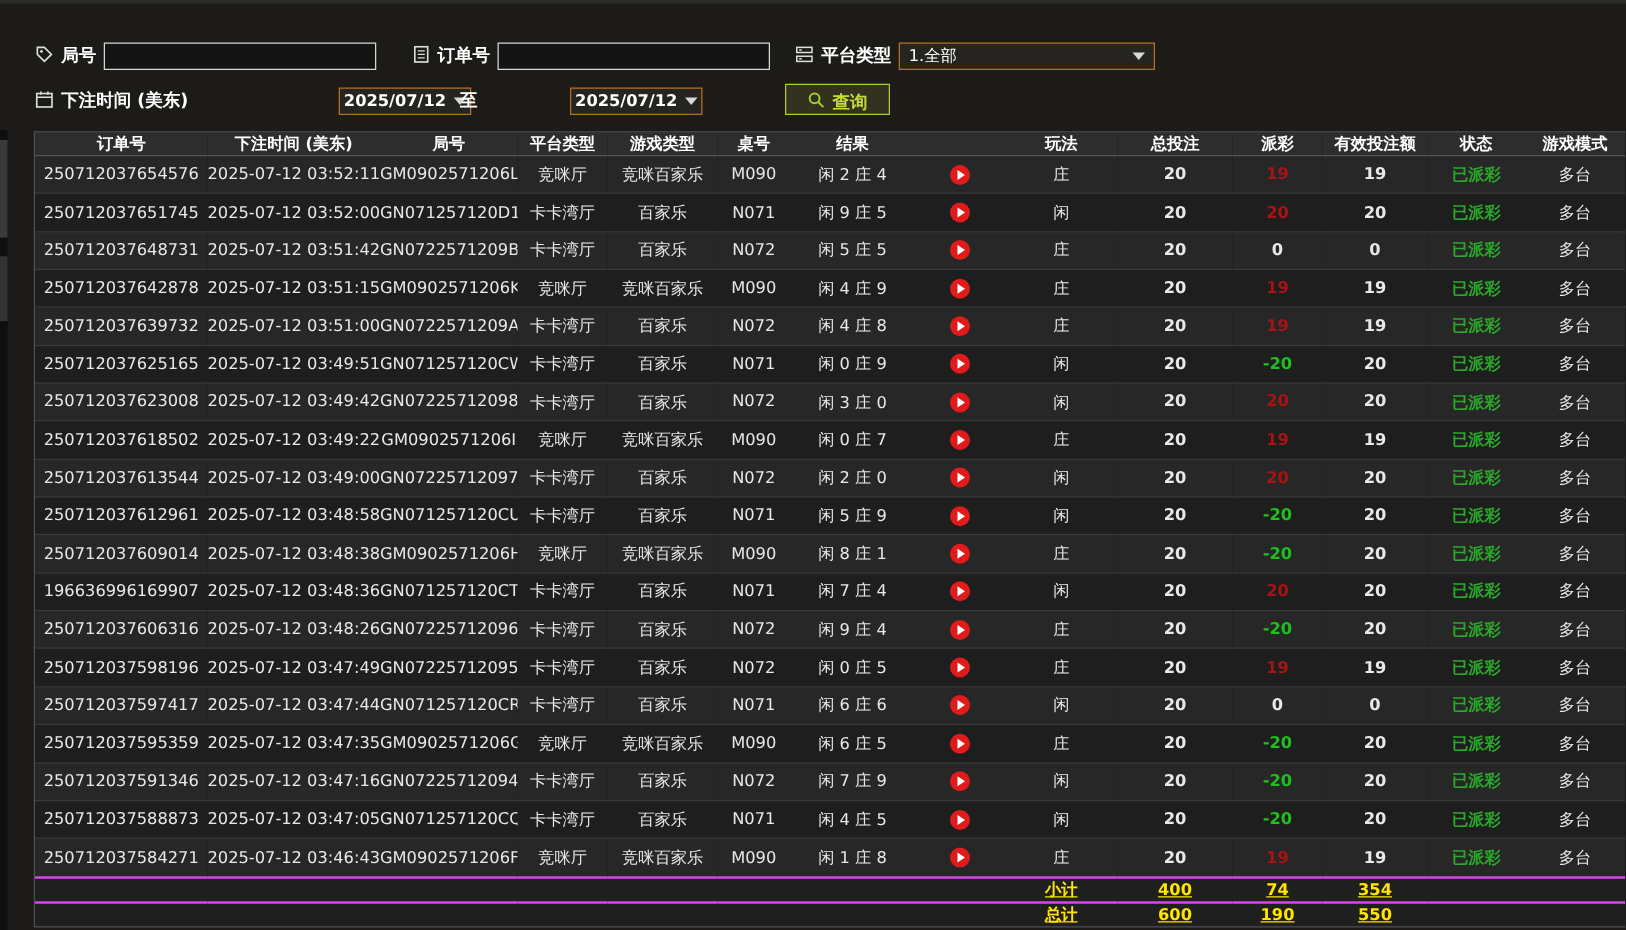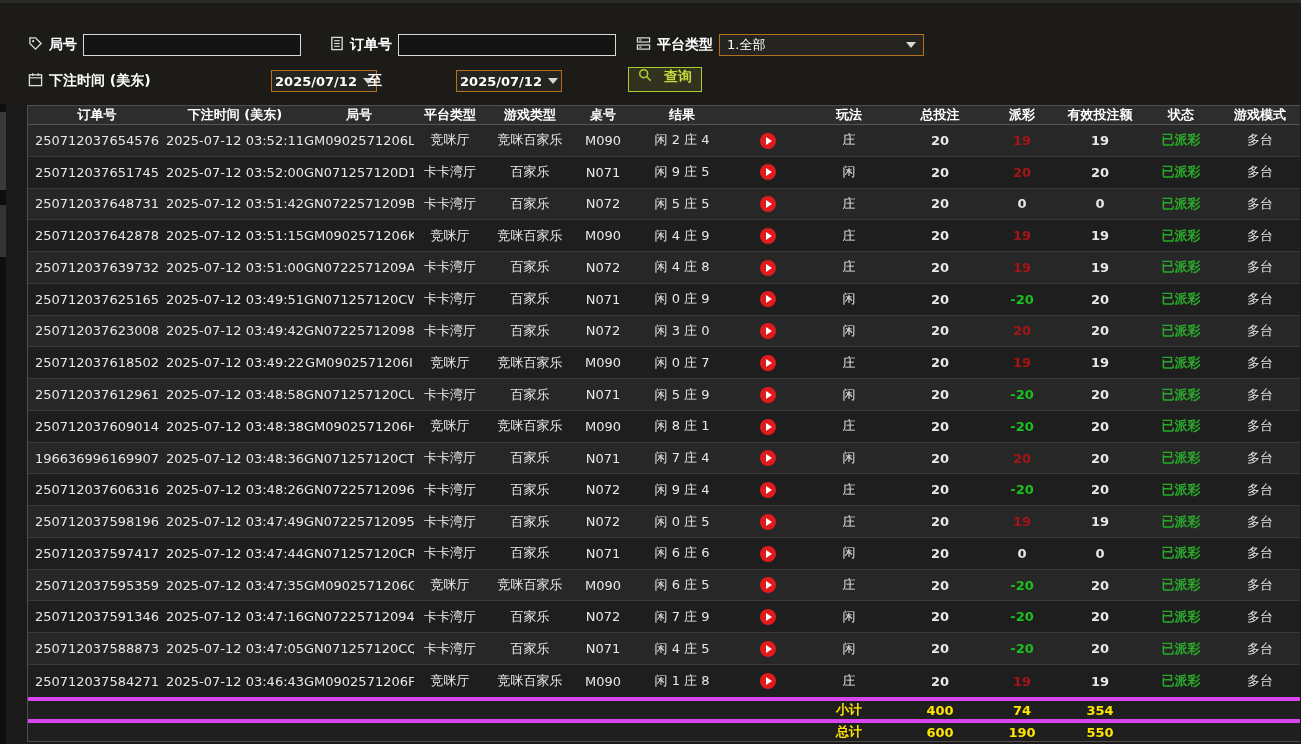--- a/index.html
+++ b/index.html
@@ -23,36 +23,36 @@
   
   .topbar{position:absolute;top:0;left:0;right:0;height:104px;background:#1d1b18;border-top:3px solid #2b2b2b;}
   .field{position:absolute;display:flex;align-items:center;gap:6px;height:24px;}
   .flabel{font-weight:bold;color:#fff;font-size:14px;white-space:nowrap;}
   .txt-input{width:218px;height:22px;background:#141414;border:1px solid #d8d8d8;color:#fff;padding:0 6px;font-size:13px;outline:none;}
   .dropdown{display:flex;align-items:center;justify-content:space-between;height:22px;background:#262421;border:1px solid var(--accent-border);color:#fff;padding:0 7px;cursor:pointer;font-size:13px;}
   .dropdown.platform{width:205px;gap:16px;}
   .dropdown.date{width:106px;font-weight:bold;justify-content:center;gap:6px;margin-left:32px;}
   .caret{width:0;height:0;border-left:5px solid transparent;border-right:5px solid transparent;border-top:6px solid #d8d8d8;}
   .to-label{font-weight:bold;color:#fff;font-size:14px;}
-  .query-btn{display:flex;align-items:flex-start;gap:12px;height:25px;padding:0 9px;background:#32321f;border:1px solid var(--query-green);color:#c6d93a;font-weight:bold;font-size:14px;cursor:pointer;font-family:inherit;}
+  .query-btn{display:flex;align-items:flex-end;gap:6px;height:25px;padding:0 17px;background:#32321f;border:1px solid var(--query-green);color:#c6d93a;font-weight:bold;font-size:14px;cursor:pointer;font-family:inherit;}
 
   
   .table-wrap{position:absolute;top:105px;left:27px;width:1273px;bottom:2px;border:1px solid #4f4f4f;background:#1f1f1f;}
   table{width:100%;height:100%;border-collapse:collapse;table-layout:fixed;}
   th{font-weight:bold;color:#fff;font-size:13px;background:#2d2d2d;border-bottom:1px solid #555;white-space:nowrap;overflow:hidden;}
   td{text-align:center;border-bottom:1px solid #3a3a3a;color:#e8e8e8;white-space:nowrap;overflow:hidden;font-size:13px;}
   tbody tr:nth-child(odd){background:#272727;}
   tbody tr:nth-child(even){background:#1e1e1e;}
   td.num{font-weight:bold;}
   td.pos{color:var(--payout-win);font-weight:bold;}
   td.neg{color:var(--payout-loss);font-weight:bold;}
   td.zero{color:#e8e8e8;font-weight:bold;}
   td.status{color:var(--status-paid);font-weight:bold;}
   tfoot tr{background:#1f1f1f;}
-  tfoot td{border-top:4px solid #d946ef;border-bottom:none;}
+  tfoot td{border-top:2px solid #d946ef;border-bottom:none;text-decoration:underline;}
   .sum-label,.sum-val{color:var(--summary-yellow);font-weight:bold;}
   .play-btn{display:inline-flex;align-items:center;justify-content:center;width:16px;height:16px;border-radius:50%;background:var(--play-red);cursor:pointer;vertical-align:middle;}
   .play-tri{width:0;height:0;border-left:6px solid #fff;border-top:4px solid transparent;border-bottom:4px solid transparent;margin-left:2px;}
   .ico{flex:0 0 auto;display:inline-block;}
 </style>
 </head>
 <body>
 
 <div class="left-strip">
   <div class="seg1"></div>
@@ -317,20 +317,38 @@
               <span class="play-tri"></span>
             </span></td>
           <td>庄</td>
           <td class="num">20</td>
           <td class="pos">19</td>
           <td class="num">19</td>
           <td class="status">已派彩</td>
           <td>多台</td>
         </tr>
         <tr>
+          <td>250712037613544</td>
+          <td>2025-07-12 03:49:00</td>
+          <td>GN07225712097</td>
+          <td>卡卡湾厅</td>
+          <td>百家乐</td>
+          <td>N072</td>
+          <td>闲 2 庄 0</td>
+          <td><span class="play-btn">
+              <span class="play-tri"></span>
+            </span></td>
+          <td>闲</td>
+          <td class="num">20</td>
+          <td class="pos">20</td>
+          <td class="num">20</td>
+          <td class="status">已派彩</td>
+          <td>多台</td>
+        </tr>
+        <tr>
           <td>250712037612961</td>
           <td>2025-07-12 03:48:58</td>
           <td>GN071257120CU</td>
           <td>卡卡湾厅</td>
           <td>百家乐</td>
           <td>N071</td>
           <td>闲 5 庄 9</td>
           <td><span class="play-btn">
               <span class="play-tri"></span>
             </span></td>

